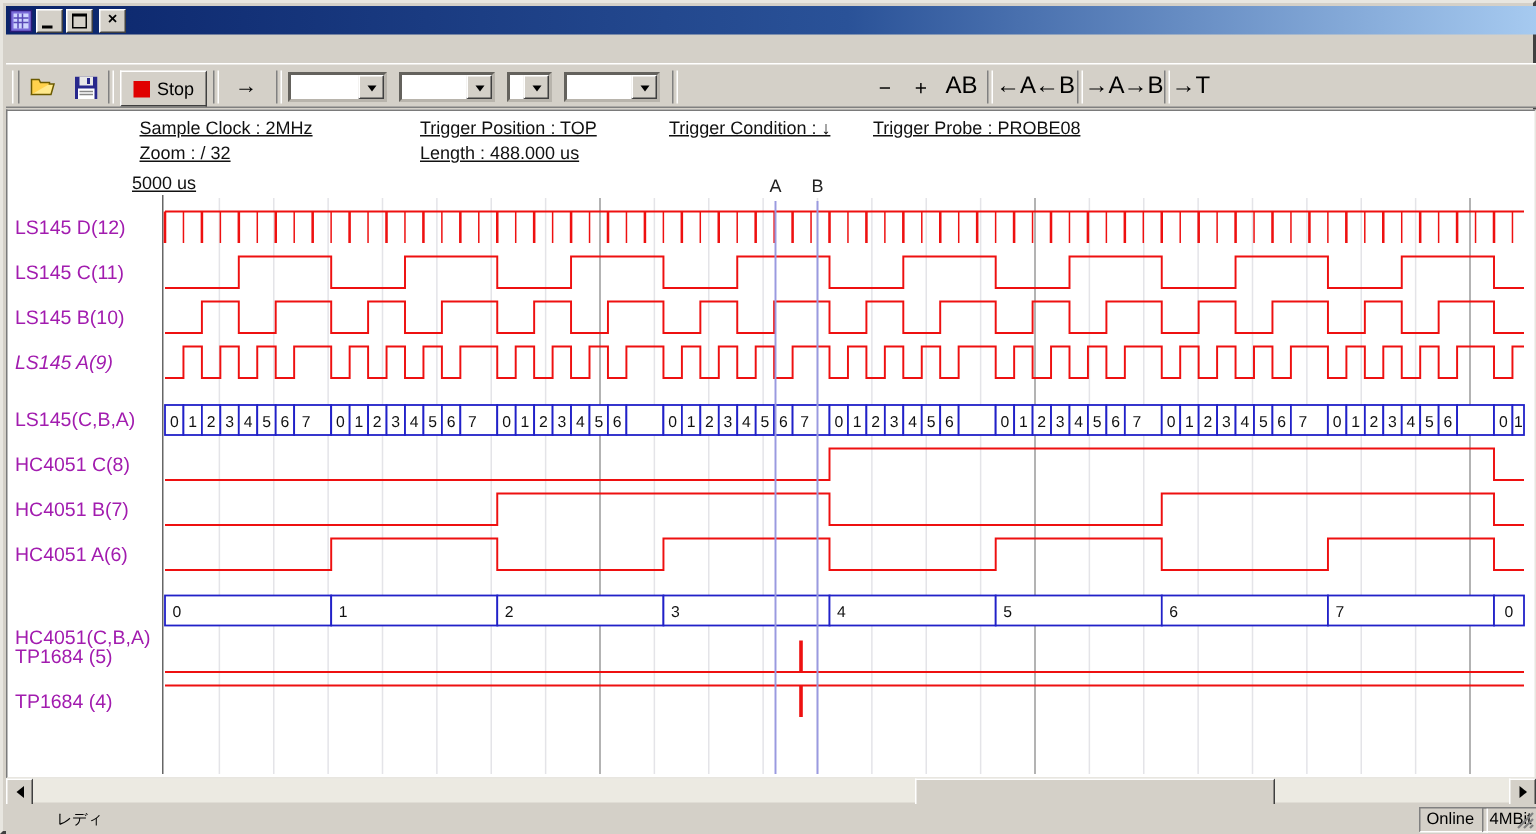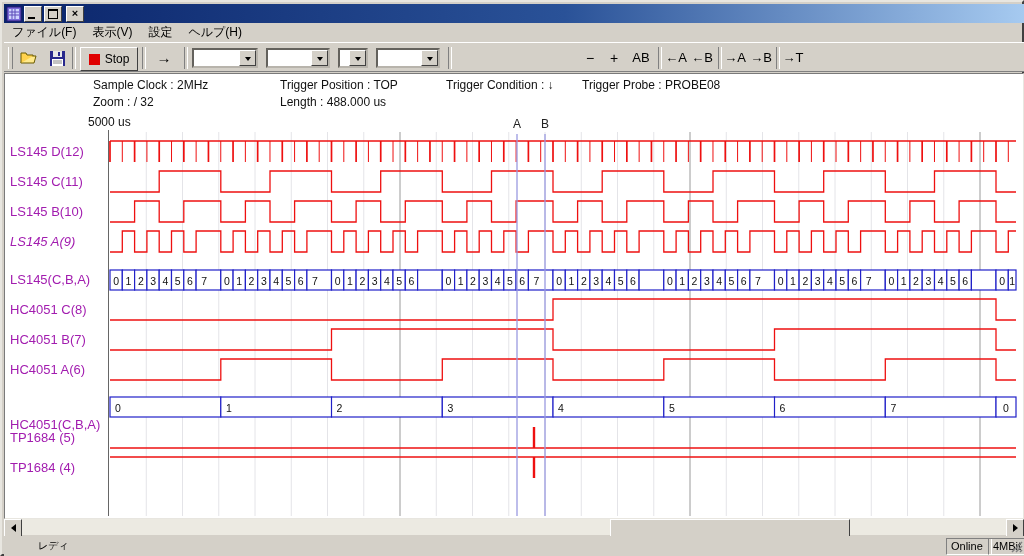--- a/index.html
+++ b/index.html
@@ -26,41 +26,41 @@
   
   .toolbar{position:absolute;left:2px;top:40px;width:1020px;height:30px;
     background:#d4d0c8;border-top:1px solid #fff;border-bottom:1px solid #808080;
     box-sizing:border-box;}
   .tsep{position:absolute;top:4px;width:2px;height:22px;border-left:1px solid #808080;
     border-right:1px solid #fff;}
   .grip{position:absolute;left:4px;top:4px;width:3px;height:22px;border-left:1px solid #fff;
     border-right:1px solid #808080;}
   .ibtn{position:absolute;top:4px;width:26px;height:22px;display:flex;align-items:center;
     justify-content:center;}
-  .tbtn{position:absolute;top:4px;height:22px;font-size:13px;color:#000;text-align:center;
+  .tbtn{position:absolute;top:4px;height:22px;font-size:16px;color:#000;text-align:center;
     line-height:22px;}
   .stopbtn{position:absolute;left:76px;top:4px;width:56px;height:22px;border:1px solid;
     border-color:#fff #404040 #404040 #fff;background:#d4d0c8;display:flex;
     align-items:center;justify-content:center;font-size:12px;}
   .stopsq{width:11px;height:11px;background:#e00000;margin-right:5px;}
   .combo{position:absolute;top:5px;height:20px;background:#fff;border:2px inset #b8b4ac;
     box-sizing:border-box;font-size:11px;}
   .combo .val{position:absolute;left:3px;top:2px;white-space:nowrap;margin-top:32px;}
   .combo .drop{position:absolute;right:0;top:0;bottom:0;width:15px;background:#d4d0c8;
     border:1px solid;border-color:#fff #404040 #404040 #fff;display:flex;
     align-items:center;justify-content:center;}
   .tri-d{width:0;height:0;border:3px solid transparent;border-top:4px solid #000;margin-top:4px;}
   .slidertrack{position:absolute;left:460px;top:53px;width:108px;height:4px;
     border:1px solid;border-color:#808080 #fff #fff #808080;background:#c0bcb4;}
   .sliderthumb{position:absolute;left:14px;top:-8px;width:9px;height:18px;background:#d4d0c8;
     border:1px solid;border-color:#fff #404040 #404040 #fff;}
   
   .view{position:absolute;left:2px;top:71px;width:1020px;height:446px;background:#fff;
     border:1px solid;border-color:#7a7a7a #e8e6e0 #e8e6e0 #7a7a7a;box-sizing:border-box;}
-  .infotext{position:absolute;font-size:12px;color:#111;white-space:nowrap;}
+  .infotext{position:absolute;font-size:12px;color:#111;white-space:nowrap;text-decoration:underline;}
   .chlabel{position:absolute;left:10px;font-size:13px;color:#a21caf;white-space:nowrap;}
   #overlay{position:absolute;inset:0;pointer-events:none;z-index:6;}
   #plot{position:absolute;left:0;top:0;z-index:5;pointer-events:none;
     font-family:"Liberation Sans",sans-serif;}
   
   .hscroll{position:absolute;left:2px;top:517px;width:1020px;height:16px;background:#eceae2;}
   .sbtn{position:absolute;top:0;width:16px;height:16px;background:#d4d0c8;border:1px solid;
     border-color:#fff #404040 #404040 #fff;display:flex;align-items:center;justify-content:center;}
   .tri-l{width:0;height:0;border:4px solid transparent;border-right:5px solid #000;margin-left:-4px;}
   .tri-r{width:0;height:0;border:4px solid transparent;border-left:5px solid #000;margin-right:-4px;}
@@ -88,26 +88,20 @@
         <span class="minbar"></span>
       </span>
     <span class="wbtn">
         <span class="maxbox"></span>
       </span>
     <span class="wbtn closegap">
         <span class="xglyph">×</span>
       </span>
   </div>
 
-  <div class="menubar">
-    <span class="menu-item">ファイル(F)</span>
-    <span class="menu-item">表示(V)</span>
-    <span class="menu-item">設定</span>
-    <span class="menu-item">ヘルプ(H)</span>
-  </div>
 
   <div class="toolbar">
     <span class="grip"></span>
     <span class="ibtn" style="left:12px">
       <svg width="18" height="14">
         <path d="M1 12 L3 5 L16 5 L14 12 Z" fill="#ffe98c" stroke="#6b5a00"></path>
         <path d="M1 12 L1 2 L6 2 L7 4 L13 4 L13 5" fill="#ffd24d" stroke="#6b5a00"></path>
       </svg>
     </span>
     <span class="ibtn" style="left:40px">

